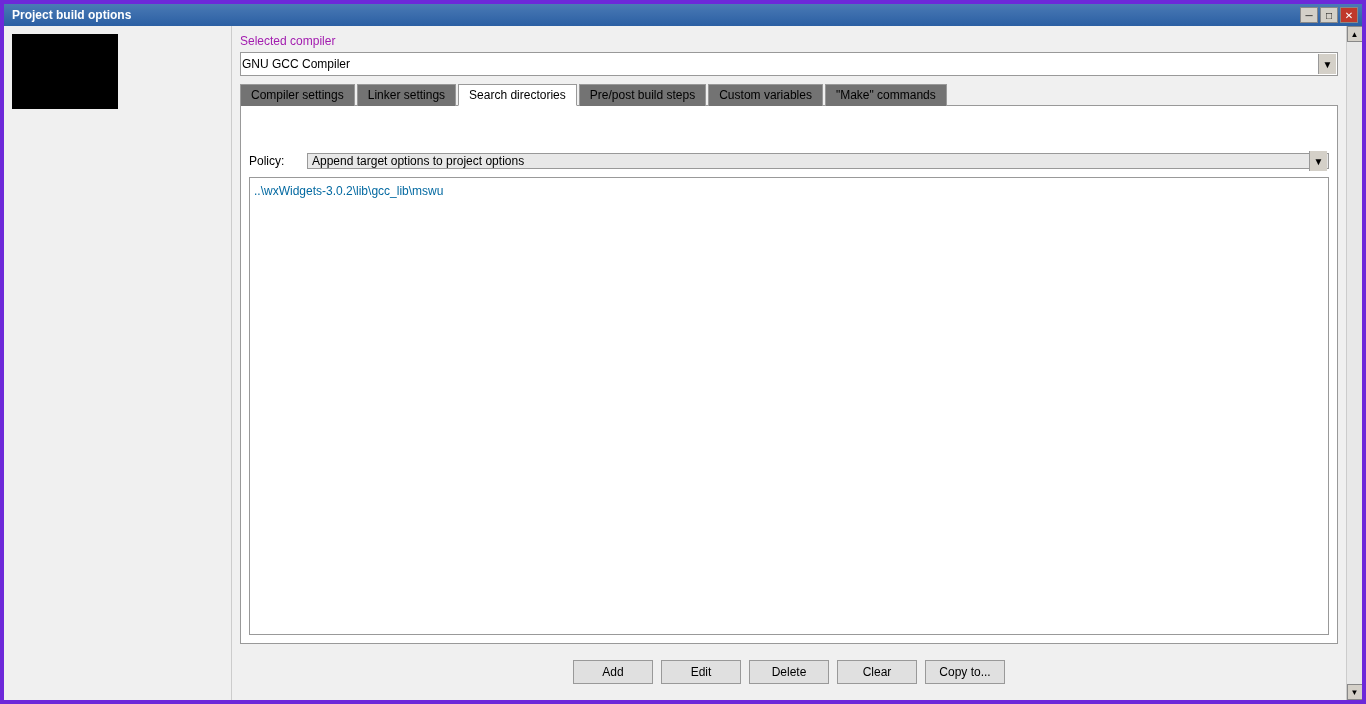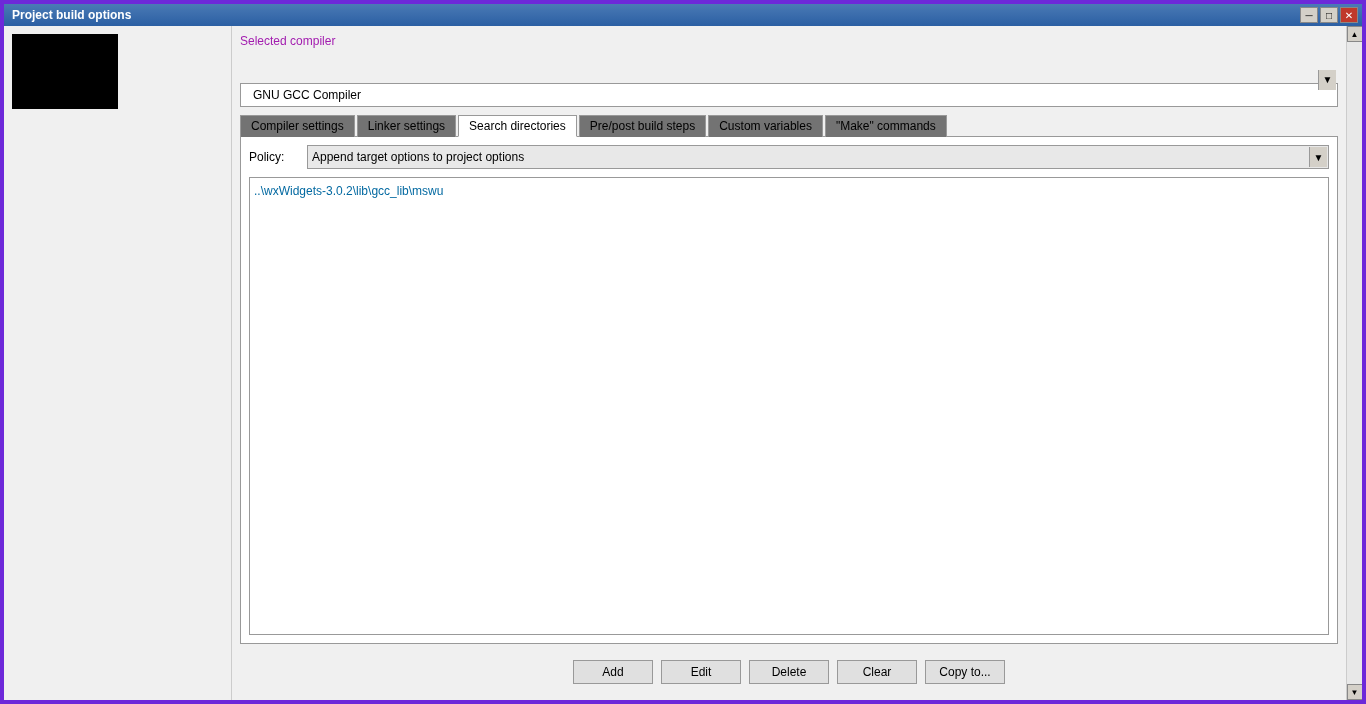--- a/index.html
+++ b/index.html
@@ -102,24 +102,23 @@
       position: relative;
       width: 100%;
       margin-bottom: 8px;
     }
 
     .dropdown-wrapper select {
       width: 100%;
       height: 24px;
       border: 1px solid #999;
       background: white;
-      padding: 0 12px;
+      padding: 0 1px;
       font-size: 12px;
       appearance: none;
-      margin-top: 31px;
       -webkit-appearance: none;
     }
 
     .dropdown-arrow {
       position: absolute;
       right: 2px;
       top: 50%;
       transform: translateY(-50%);
       width: 18px;
       height: 20px;
@@ -187,36 +186,37 @@
     .inner-tab.active {
       background: white;
       border-bottom: 1px solid white;
       z-index: 1;
     }
 
     .policy-row {
       display: flex;
       align-items: center;
       margin-bottom: 8px;
+      margin-top: 39px;
     }
 
     .policy-label {
       font-size: 12px;
       margin-right: 8px;
       min-width: 50px;
     }
 
     .policy-dropdown-wrapper {
       position: relative;
       flex: 1;
     }
 
     .policy-dropdown-wrapper select {
       width: 100%;
-      height: 24px;
+      height: 16px;
       border: 1px solid #999;
       background: #e8e8e8;
       padding: 0 4px;
       font-size: 12px;
       appearance: none;
       -webkit-appearance: none;
     }
 
     .policy-dropdown-arrow {
       position: absolute;

